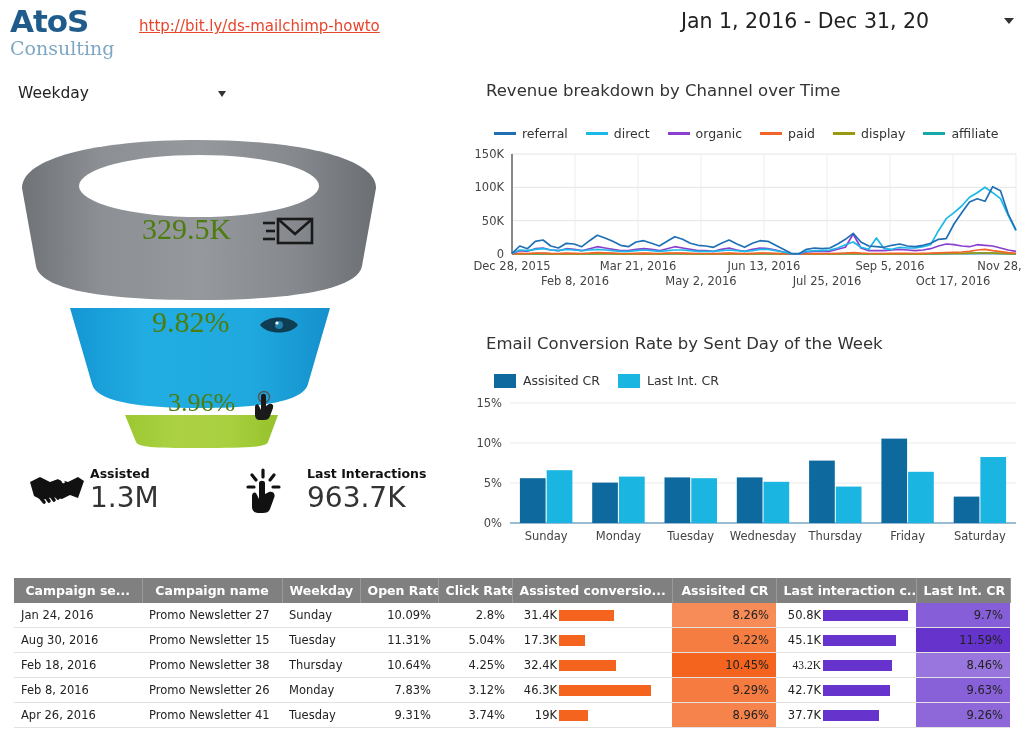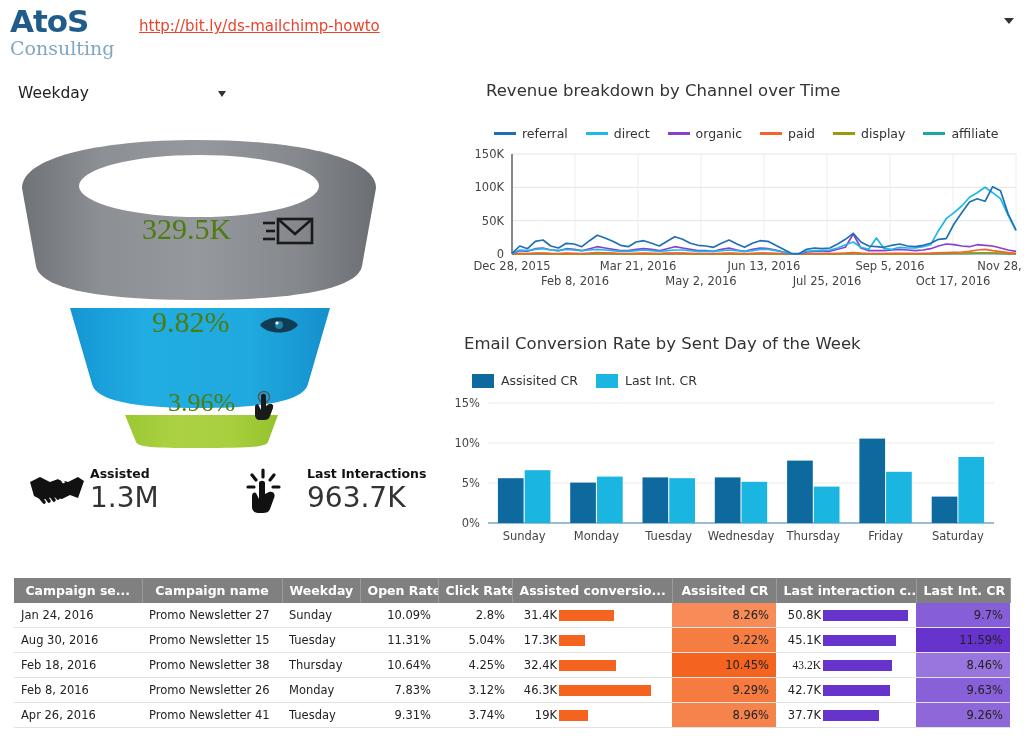--- a/index.html
+++ b/index.html
@@ -92,21 +92,21 @@
   .legend-box { width: 22px; height: 14px; margin-right: 7px; }
   .legend-label { font-size: 12.5px; color: #333; }
   .axis-label { font-size: 11.5px; fill: #444; font-family: "DejaVu Sans","Liberation Sans",sans-serif; }
 
   
   .linechart { position: absolute; left: 450px; top: 78px; width: 574px; height: 230px; }
   .linechart .chart-title { position: absolute; left: 36px; top: 3px; }
   .linechart .legend { position: absolute; left: 44px; top: 48px; }
 
   
-  .barchart { position: absolute; left: 428px; top: 330px; width: 574px; height: 228px; }
+  .barchart { position: absolute; left: 450px; top: 330px; width: 574px; height: 228px; }
   .barchart .chart-title { position: absolute; left: 36px; top: 4px; }
   .barchart .legend { position: absolute; left: 44px; top: 43px; }
 
   
   .table-section { position: absolute; left: 0px; top: 550px; width: 1024px; height: 190px; }
   .table-title { position: absolute; left: 16px; top: 0px; font-size: 17px; color: #333; }
   table.campaigns {
     position: absolute; left: 14px; top: 28px;
     width: 996px; border-collapse: collapse;
     font-size: 11.5px; color: #222;
@@ -140,20 +140,21 @@
   <div class="logo">
     <div class="logo-atos">AtoS</div>
     <div class="logo-consulting">Consulting</div>
   </div>
 
   <div class="howto">
     <a class="howto-link" href="#">http://bit.ly/ds-mailchimp-howto</a>
   </div>
 
   <div class="daterange">
+    <div class="daterange-text">Jan 1, 2016 - Dec 31, 20</div>
     <div class="daterange-caret"></div>
   </div>
 
   <div class="weekday-filter">
     <div class="weekday-label">Weekday</div>
     <div class="weekday-caret"></div>
   </div>
 
   <div class="funnel">
     <svg width="440" height="330" viewBox="0 0 440 330">

